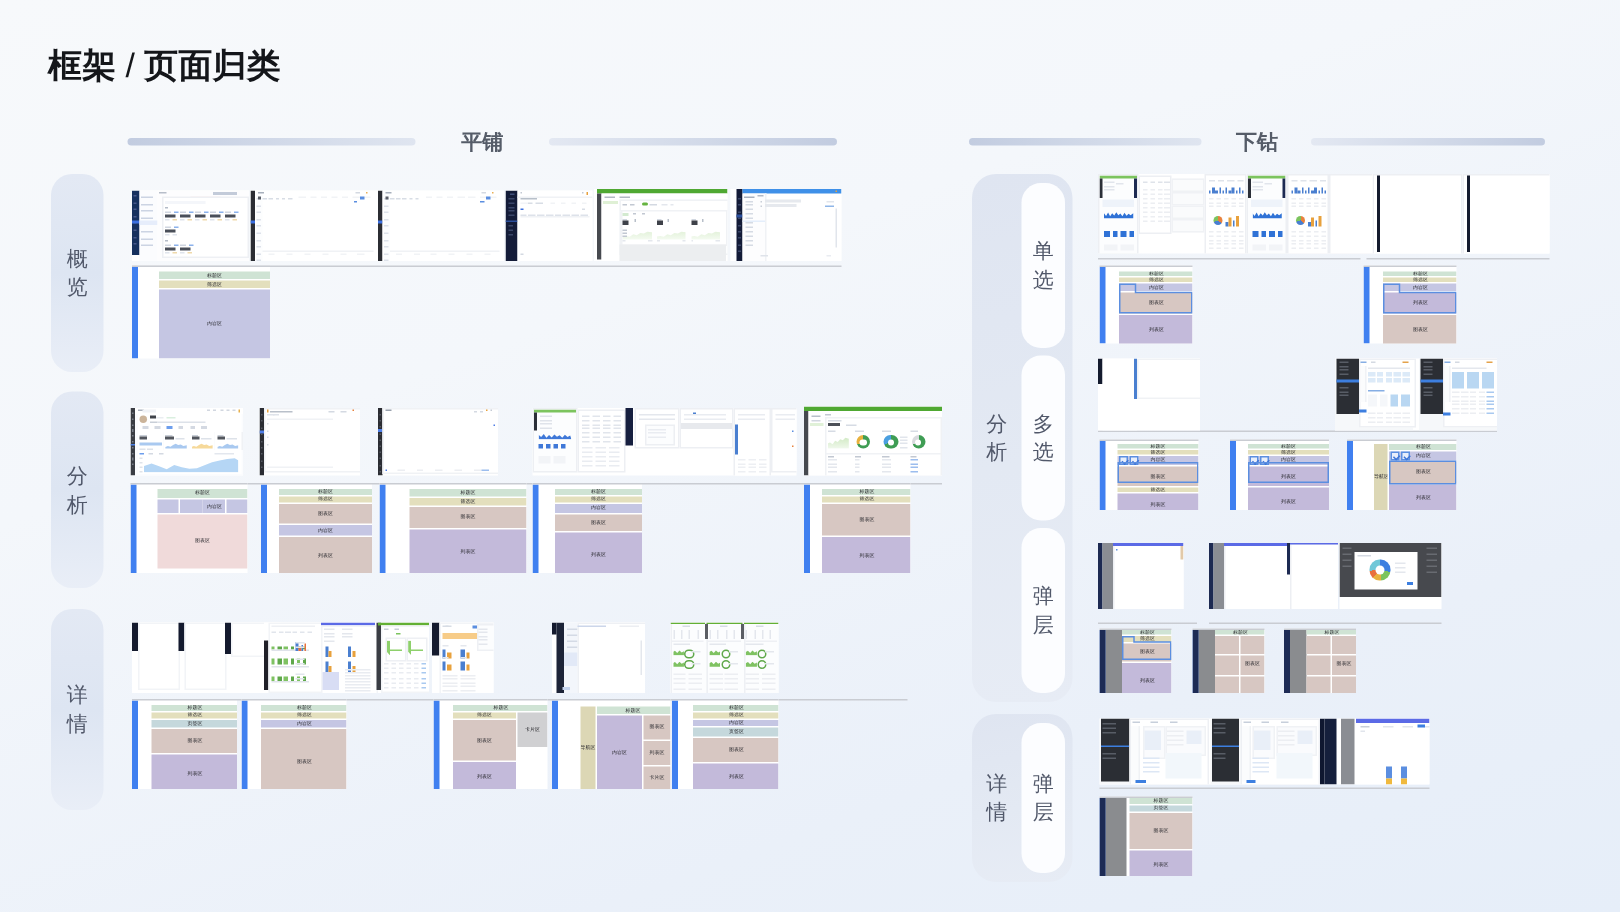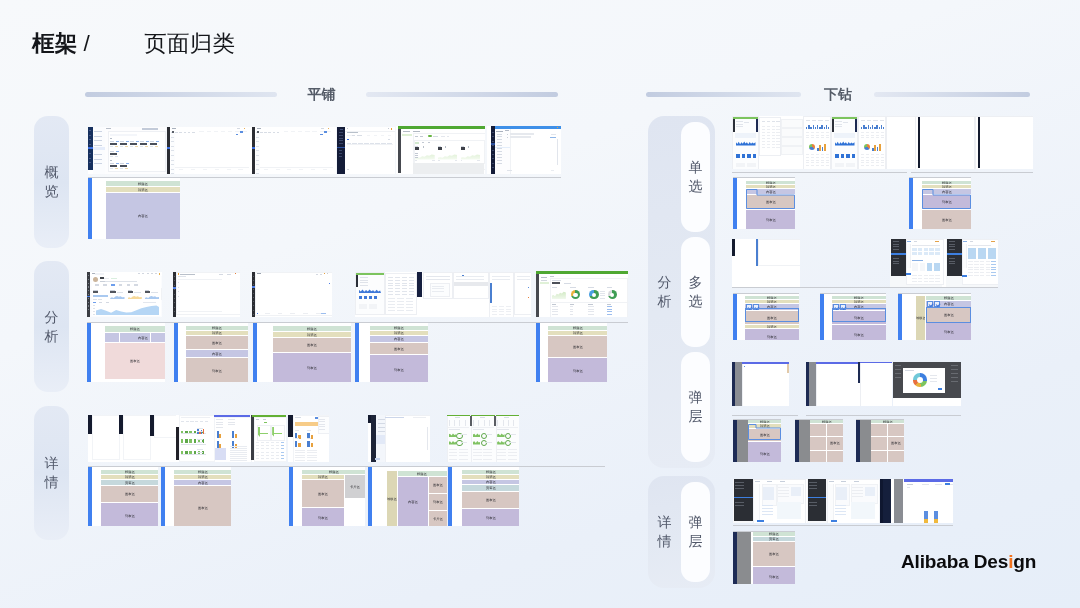--- a/index.html
+++ b/index.html
@@ -7,21 +7,21 @@
   body{
     width:1080px;height:608px;overflow:hidden;position:relative;
     font-family:"Liberation Sans",sans-serif;
     background:linear-gradient(160deg,#f7f9fb 0%,#f4f7fb 35%,#eaf0f9 75%,#e6eef9 100%);
   }
   .slide{position:absolute;inset:0;}
   
   .title{position:absolute;left:32px;top:31px;font-size:22.5px;line-height:26px;letter-spacing:0.3px;color:#14161a;white-space:nowrap;}
   .title .t1{font-weight:600;}
   .title .sep{font-weight:400;color:#14161a;margin:0 6px;}
-  .title .t2{font-weight:400;margin-left:48px;}
+  .title .t2{font-weight:700;}
   
   .sechead{position:absolute;}
   .sechead .rule{position:absolute;top:0;height:4.5px;border-radius:2.5px;}
   .sechead .rule.l{left:0;background:linear-gradient(90deg,#c2cce0 0%,#dfe5f0 100%);}
   .sechead .rule.r{right:0;background:linear-gradient(90deg,#e3e8f2 0%,#c2cce0 100%);}
   .sechead .lbl{position:absolute;left:50%;top:-6px;transform:translateX(-50%);font-size:14px;font-weight:700;color:#555c68;white-space:nowrap;}
   
   .gpill{position:absolute;border-radius:14px;display:flex;align-items:center;justify-content:center;
     background:linear-gradient(180deg,#e3e9f4 0%,#dde5f2 50%,#e9eef7 100%);}
   .vtxt{font-size:14px;font-weight:500;color:#51586a;line-height:19px;text-align:center;white-space:pre-line;}
@@ -102,23 +102,20 @@
 情</div>
       </div>
     <div class="inner">
       <div class="ipill">
           <div class="vtxt">弹
 层</div>
         </div>
     </div>
   </div>
 
-  <div class="logo">
-    <span>Alibaba </span><span>Des</span><span class="i">i</span><span>gn</span>
-  </div>
 
 </div>
 
 <div id="content-layer">
     <div class="row" style="position:absolute;inset:0;">
       <div class="rowsep" style="left:88px;top:177px;width:473px;"></div>
       <div class="shot" style="left:88px;top:127px;width:78px;height:47px;">
         <div class="blk" style="left:0;top:0;width:4.6px;height:43px;background:#16305e;"></div>
         <div class="blk" style="left:1.3px;top:3px;width:2px;height:1.1px;background:#46578a;"></div>
         <div class="blk" style="left:1.3px;top:7.6px;width:2px;height:1.1px;background:#46578a;"></div>

